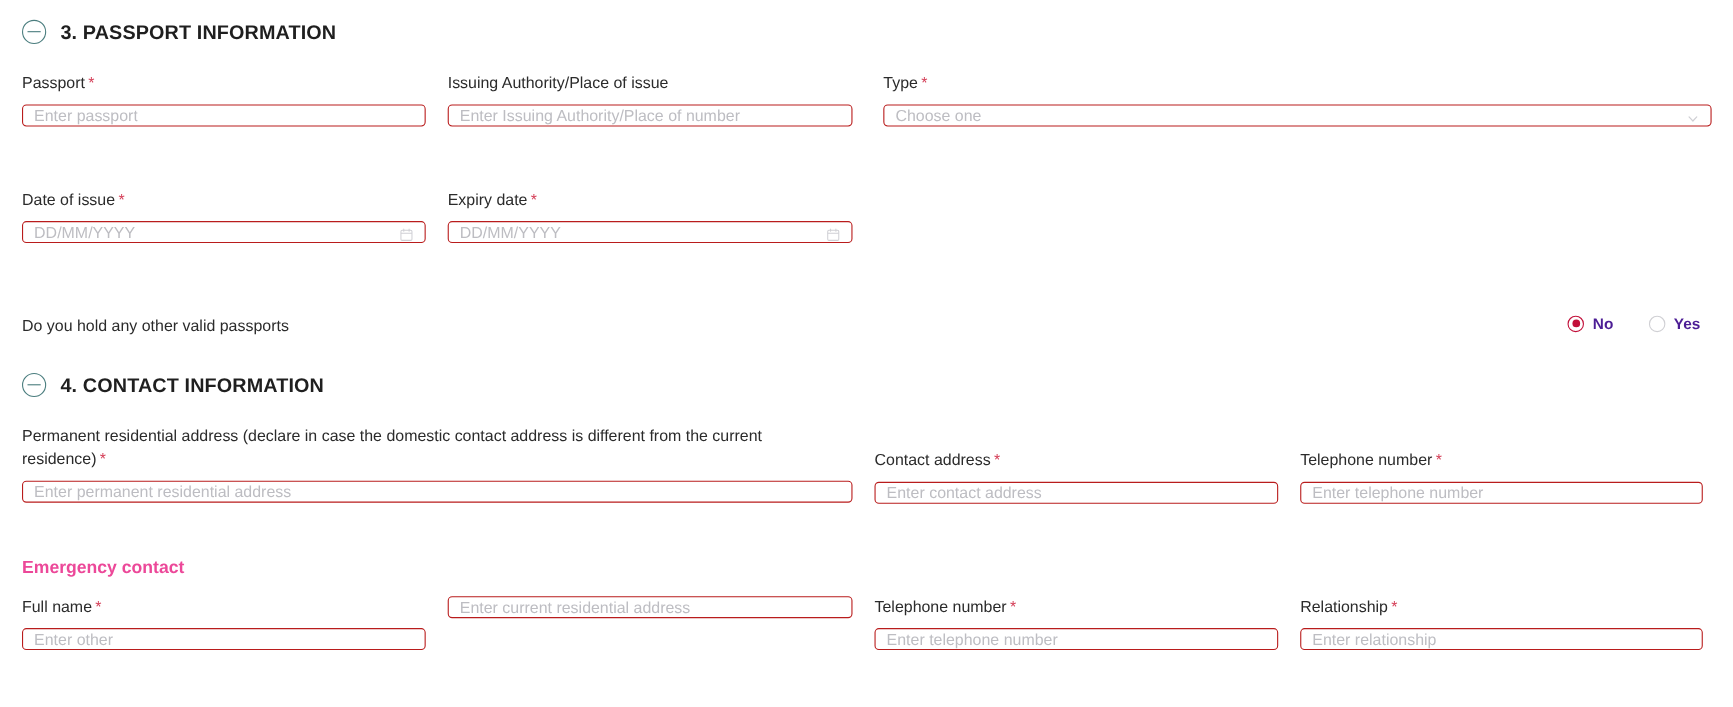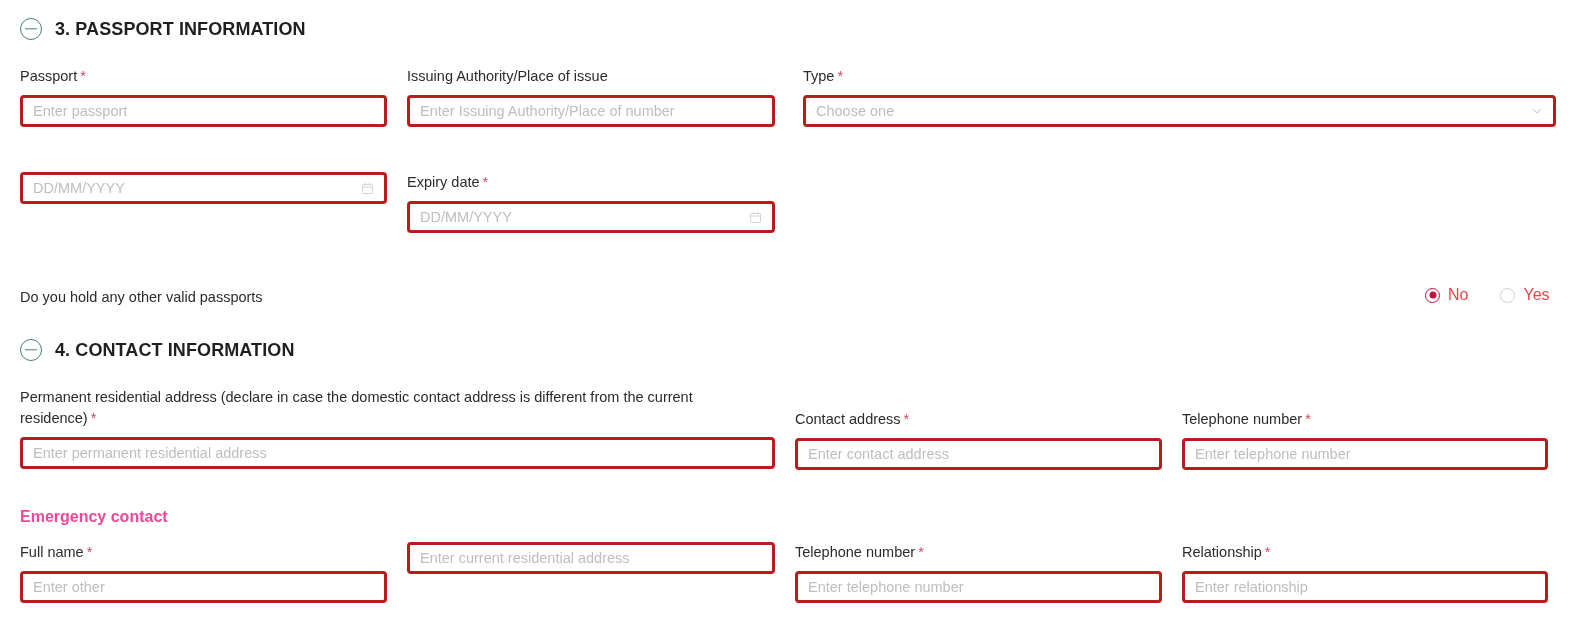--- a/index.html
+++ b/index.html
@@ -54,26 +54,26 @@
     color: #2b2b2b;
     line-height: 21px;
     margin-bottom: 8px;
   }
   .req {
     color: #d6455d;
     margin-left: 3px;
     font-size: 14.5px;
   }
   .input-box {
-    height: 32px;
-    border: 3px solid #b91c1c;
+    height: 20px;
+    border: 1px solid #b91c1c;
     border-radius: 4px;
     background: #fff;
     display: flex;
-    align-items: center;
+    align-items: flex-end;
     padding: 0 10px;
     position: relative;
   }
   .placeholder {
     font-size: 14.5px;
     color: #bdbdc2;
     white-space: nowrap;
     overflow: hidden;
   }
   .trail-icon {
@@ -114,22 +114,23 @@
   .radio-item.checked .radio-circle::after {
     content: "";
     position: absolute;
     left: 50%; top: 50%;
     width: 7px; height: 7px;
     border-radius: 50%;
     background: #c2103a;
     transform: translate(-50%, -50%);
   }
   .radio-label {
-    font-size: 16px;
-    color: #ef4444;
+    font-size: 14px;
+    color: #4c1d95;
+    font-weight: bold;
   }
 
   .sub-heading {
     font-size: 16px;
     font-weight: 600;
     color: #ec4899;
   }
 </style>
 </head>
 <body>
@@ -159,20 +160,21 @@
     <span class="placeholder">Choose one</span>
     <span class="trail-icon">
       <svg width="12" height="12" viewBox="0 0 12 12" fill="none" aria-hidden="true">
         <path d="M2.5 4.3 L6 8 L9.5 4.3" stroke="#cfcfd4" stroke-width="1.1" stroke-linecap="round" stroke-linejoin="round"></path>
       </svg>
     </span>
   </div>
 </div>
 
 <div class="abs" style="left:20px; top:172px; width:367px;">
+  <div class="field-label"><span>Date of issue</span><span class="req">*</span></div>
   <div class="input-box">
     <span class="placeholder">DD/MM/YYYY</span>
     <span class="trail-icon">
       <svg width="13" height="13" viewBox="0 0 14 14" fill="none" aria-hidden="true">
         <rect x="1.6" y="2.6" width="10.8" height="9.8" rx="1.2" stroke="#cfcfd4" stroke-width="1"></rect>
         <path d="M1.6 5.4 H12.4" stroke="#cfcfd4" stroke-width="1"></path>
         <path d="M4.4 1.4 V3.4 M9.6 1.4 V3.4" stroke="#cfcfd4" stroke-width="1" stroke-linecap="round"></path>
       </svg>
     </span>
   </div>

